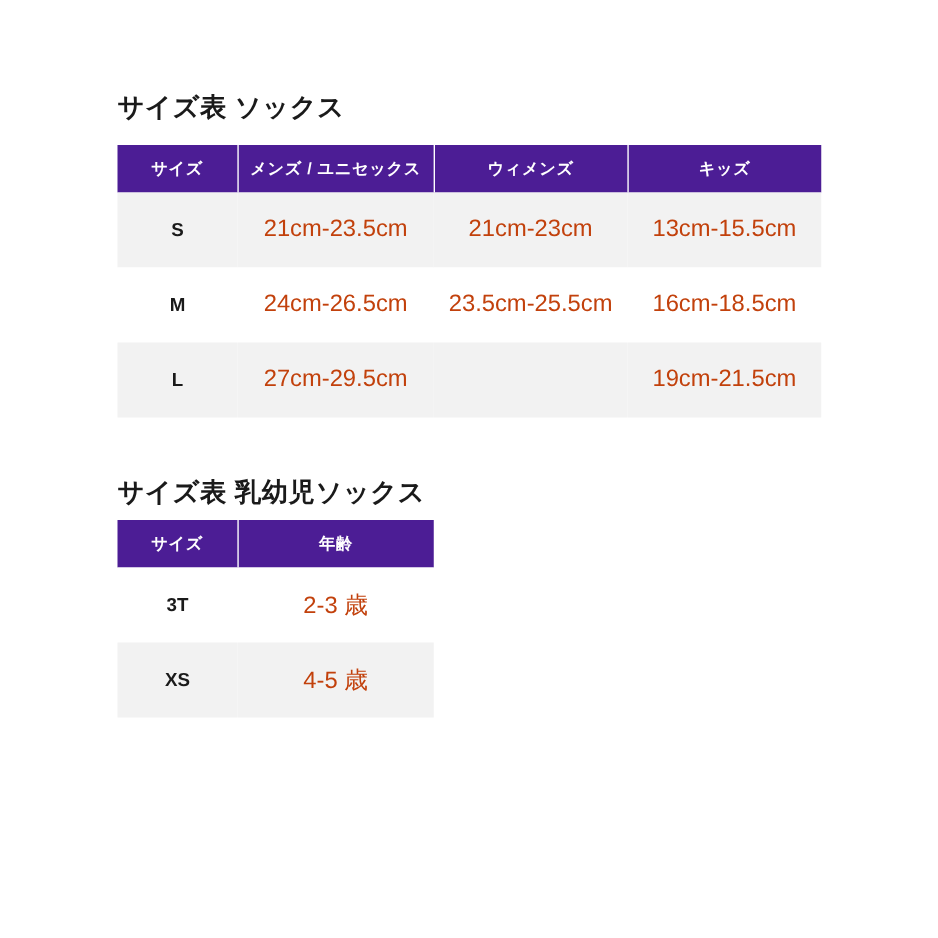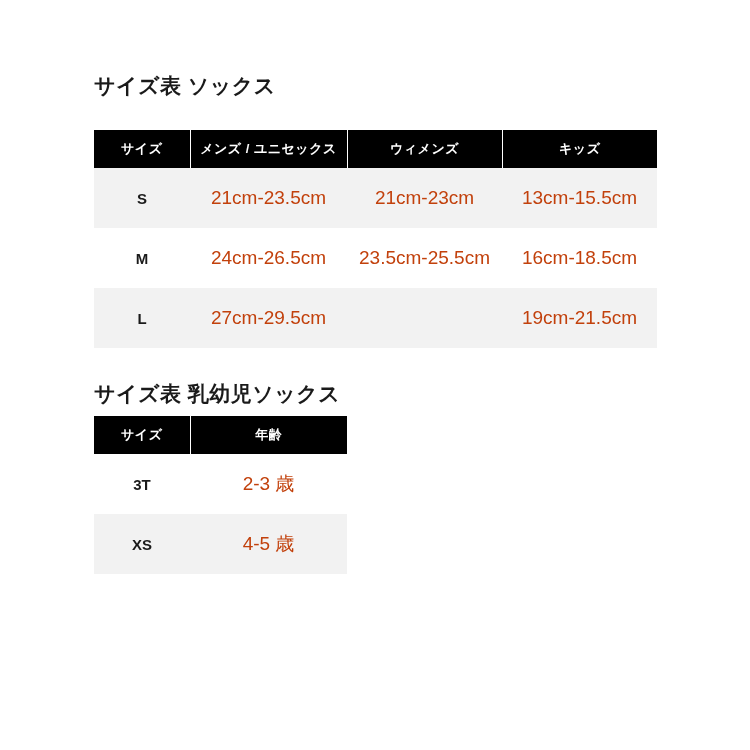--- a/index.html
+++ b/index.html
@@ -24,21 +24,21 @@
     font-size: 21px;
     font-weight: bold;
     color: #1a1a1a;
     letter-spacing: 0.5px;
   }
   .table {
     border-collapse: collapse;
     table-layout: fixed;
   }
   .table th {
-    background: #000000;
+    background: #4c1d95;
     color: #ffffff;
     font-size: 13px;
     font-weight: bold;
     text-align: center;
     padding: 10px 4px;
     letter-spacing: 0.5px;
     border-right: 1px solid #ffffff;
   }
   .table th:last-child {
     border-right: none;
@@ -62,21 +62,21 @@
     background: #ffffff;
   }
 
   
   #socks-table-wrap {
     position: absolute;
     left: 94px;
     top: 72px;
   }
   #socks-table-wrap .section-title {
-    margin-bottom: 30px;
+    margin-bottom: 16px;
   }
   #socks-table {
     width: 563px;
   }
   #socks-table col.c1 { width: 96px; }
   #socks-table col.c2 { width: 157px; }
   #socks-table col.c3 { width: 155px; }
   #socks-table col.c4 { width: 155px; }
 
   

